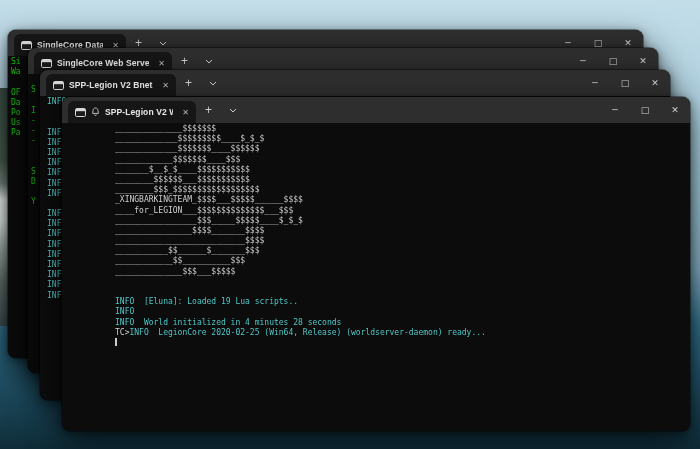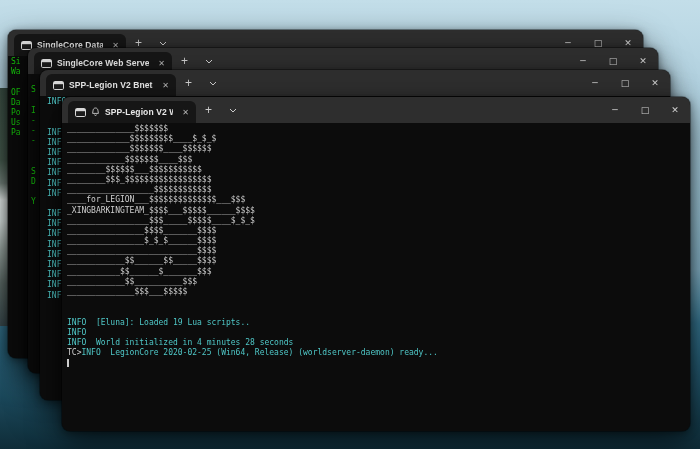--- a/index.html
+++ b/index.html
@@ -44,21 +44,21 @@
   .w1t { width:112px; } .w2t { width:138px; } .w3t { width:130px; } .w4t { width:128px; }
   .tclose { font-size:8px; color:#b5b5b5; margin-left:auto; padding-left:4px; }
   .newtab { color:#cccccc; font-size:12px; line-height:22px; padding:0 9px; align-self:center; }
   .chev   { display:flex; align-items:center; padding:0 8px; align-self:center; }
   .ctls   { margin-left:auto; display:flex; align-self:stretch; }
   .ctl {
     width:30px; display:flex; align-items:center; justify-content:center;
     color:#cfcfcf; font-size:9px; font-family:"DejaVu Sans", sans-serif;
   }
   .content { flex:1; background:#0c0c0c; padding-top:1px; overflow:hidden; }
-  .c1 { padding-left:3px; } .c2 { padding-left:3px; } .c3 { padding-left:7px; } .c4 { padding-left:5px; }
+  .c1 { padding-left:3px; } .c2 { padding-left:3px; } .c3 { padding-left:7px; } .c4 { padding-left:5px;margin-left:48px; }
   .line {
     height:10.2px; line-height:10.2px; white-space:pre;
     font-family:"DejaVu Sans Mono","Liberation Mono",monospace; font-size:8px;
   }
   .c-green { color:#16c60c; }
   .c-teal  { color:#4fc7c7; }
   .c-white { color:#cfcfcf; }
   .cursor  { display:inline-block; width:1.5px; height:8px; background:#cccccc; vertical-align:middle; }
   svg { display:block; }
 </style>
@@ -228,30 +228,28 @@
         <span class="ctl">□</span>
         <span class="ctl">✕</span>
       </div>
     </div>
     <div class="content c4">
       <div class="term-lines">
           <div class="line"><span class="c-white">______________$$$$$$$</span></div>
           <div class="line"><span class="c-white">_____________$$$$$$$$$____$_$_$</span></div>
           <div class="line"><span class="c-white">_____________$$$$$$$____$$$$$$</span></div>
           <div class="line"><span class="c-white">____________$$$$$$$____$$$</span></div>
+          <div class="line"><span class="c-white">_______$__$_$____$$$$$$$$$$$</span></div>
           <div class="line"><span class="c-white">________$$$$$$___$$$$$$$$$$$</span></div>
           <div class="line"><span class="c-white">________$$$_$$$$$$$$$$$$$$$$$$</span></div>
-          <div class="line"><span class="c-white">__________________$$$$$$$$$$$$</span></div>
+          <div class="line"><span class="c-white">_XINGBARKINGTEAM_$$$$___$$$$$______$$$$</span></div>
           <div class="line"><span class="c-white">____for_LEGION___$$$$$$$$$$$$$$___$$$</span></div>
-          <div class="line"><span class="c-white">_XINGBARKINGTEAM_$$$$___$$$$$______$$$$</span></div>
           <div class="line"><span class="c-white">_________________$$$_____$$$$$____$_$_$</span></div>
           <div class="line"><span class="c-white">________________$$$$_______$$$$</span></div>
-          <div class="line"><span class="c-white">________________$_$_$______$$$$</span></div>
           <div class="line"><span class="c-white">___________________________$$$$</span></div>
-          <div class="line"><span class="c-white">____________$$______$$_____$$$$</span></div>
           <div class="line"><span class="c-white">___________$$______$_______$$$</span></div>
           <div class="line"><span class="c-white">____________$$__________$$$</span></div>
           <div class="line"><span class="c-white">______________$$$___$$$$$</span></div>
           <div class="line">&nbsp;</div>
           <div class="line">&nbsp;</div>
           <div class="line"><span class="c-teal">INFO  [Eluna]: Loaded 19 Lua scripts..</span></div>
           <div class="line"><span class="c-teal">INFO</span></div>
           <div class="line"><span class="c-teal">INFO  World initialized in 4 minutes 28 seconds</span></div>
           <div class="line"><span class="c-white">TC&gt;</span><span class="c-teal">INFO  LegionCore 2020-02-25 (Win64, Release) (worldserver-daemon) ready...</span></div>
           <div class="line"><span class="cursor"></span></div>

